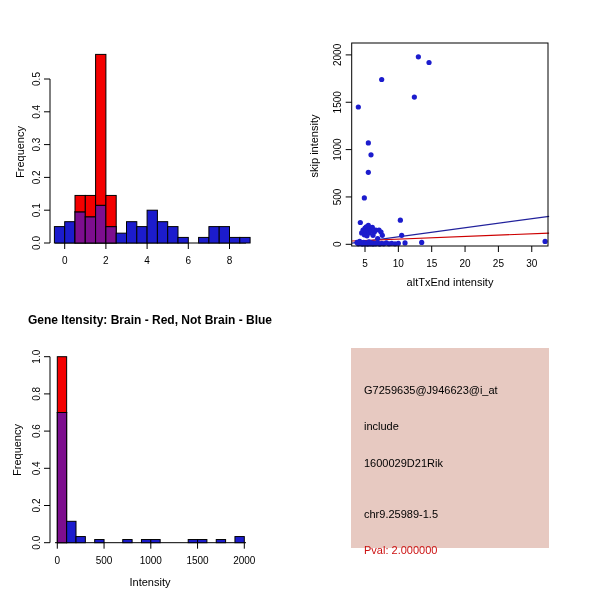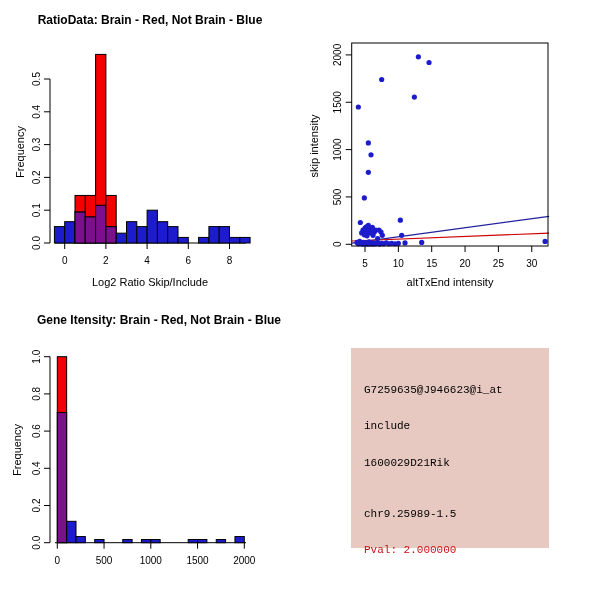--- a/index.html
+++ b/index.html
@@ -1,21 +1,21 @@
 <!DOCTYPE html>
 <html><head>
 <meta charset="utf-8">
 <style>
   html,body{margin:0;padding:0;background:#fff;}
   #screen{position:relative;width:600px;height:600px;background:#ffffff;
           font-family:"Liberation Sans",sans-serif;overflow:hidden;}
   .panel{position:absolute;width:300px;height:300px;}
   #panel-tl{left:0;top:0;}
   #panel-tr{left:300px;top:0;}
-  #panel-bl{left:0;top:300px;padding-left:18px;}
+  #panel-bl{left:0;top:300px;}
   #panel-br{left:300px;top:300px;}
   .chart-title{position:absolute;left:0;right:0;top:13px;text-align:center;
                font-weight:bold;font-size:12px;color:#000;white-space:nowrap;}
   .ylab{position:absolute;font-size:11px;color:#000;white-space:nowrap;
         transform:translate(-50%,-50%) rotate(-90deg);}
   #panel-tl .ylab{left:20px;top:152px;}
   #panel-tr .ylab{left:14px;top:146px;}
   #panel-bl .ylab{left:17px;top:150px;}
   .xlab{position:absolute;left:0;right:0;top:276px;text-align:center;
         font-size:11px;color:#000;}
@@ -24,23 +24,21 @@
   .info-box{position:absolute;left:51px;top:48px;width:198px;height:200px;}
   .info-line{position:absolute;left:13px;font-size:11px;color:#000;white-space:nowrap;}
   .info-line.pval{color:#cc1111;}
 </style>
 </head>
 <body>
 
 <div id="screen">
 
   <div class="panel" id="panel-tl">
-    <div class="chart-title">RatioData: Brain - Red, Not Brain - Blue</div>
     <div class="ylab">Frequency</div>
-    <div class="xlab">Log2 Ratio Skip/Include</div>
     <svg class="chart" id="svg-hist1" width="300" height="300">
         <line x1="50" y1="243" x2="50" y2="79" stroke="#000000"></line>
         <line x1="44" y1="243" x2="50" y2="243" stroke="#000000"></line>
         <text x="40" y="243" font-size="10" text-anchor="middle" transform="rotate(-90 40 243)">0.0</text>
         <line x1="44" y1="210.2" x2="50" y2="210.2" stroke="#000000"></line>
         <text x="40" y="210.2" font-size="10" text-anchor="middle" transform="rotate(-90 40 210.2)">0.1</text>
         <line x1="44" y1="177.39999999999998" x2="50" y2="177.39999999999998" stroke="#000000"></line>
         <text x="40" y="177.39999999999998" font-size="10" text-anchor="middle" transform="rotate(-90 40 177.39999999999998)">0.2</text>
         <line x1="44" y1="144.60000000000002" x2="50" y2="144.60000000000002" stroke="#000000"></line>
         <text x="40" y="144.60000000000002" font-size="10" text-anchor="middle" transform="rotate(-90 40 144.60000000000002)">0.3</text>
@@ -175,20 +173,21 @@
         <circle cx="105.02000000000001" cy="242.8795" r="2.6" fill="#1c1ccd"></circle>
         <circle cx="121.695" cy="242.406" r="2.6" fill="#1c1ccd"></circle>
         <circle cx="245.09" cy="241.459" r="2.6" fill="#1c1ccd"></circle>
         <rect x="51.7" y="43" width="196.3" height="203" fill="none" stroke="#000000"></rect>
       </svg>
   </div>
 
   <div class="panel" id="panel-bl">
     <div class="chart-title">Gene Itensity: Brain - Red, Not Brain - Blue</div>
     <div class="ylab">Frequency</div>
+    <div class="xlab">Intensity</div>
     <svg class="chart" id="svg-hist2" width="300" height="300">
         <line x1="50" y1="242.7" x2="50" y2="56.69999999999999" stroke="#000000"></line>
         <line x1="44" y1="242.7" x2="50" y2="242.7" stroke="#000000"></line>
         <text x="40" y="242.7" font-size="10" text-anchor="middle" transform="rotate(-90 40 242.7)">0.0</text>
         <line x1="44" y1="205.5" x2="50" y2="205.5" stroke="#000000"></line>
         <text x="40" y="205.5" font-size="10" text-anchor="middle" transform="rotate(-90 40 205.5)">0.2</text>
         <line x1="44" y1="168.29999999999998" x2="50" y2="168.29999999999998" stroke="#000000"></line>
         <text x="40" y="168.29999999999998" font-size="10" text-anchor="middle" transform="rotate(-90 40 168.29999999999998)">0.4</text>
         <line x1="44" y1="131.1" x2="50" y2="131.1" stroke="#000000"></line>
         <text x="40" y="131.1" font-size="10" text-anchor="middle" transform="rotate(-90 40 131.1)">0.6</text>
@@ -217,21 +216,21 @@
         <rect x="141.45" y="239.53799999999998" width="9.35" height="3.1620000000000004" fill="#1c1ccd" stroke="#000000" stroke-width="1"></rect>
         <rect x="150.8" y="239.53799999999998" width="9.35" height="3.1620000000000004" fill="#1c1ccd" stroke="#000000" stroke-width="1"></rect>
         <rect x="188.2" y="239.53799999999998" width="9.35" height="3.1620000000000004" fill="#1c1ccd" stroke="#000000" stroke-width="1"></rect>
         <rect x="197.55" y="239.53799999999998" width="9.35" height="3.1620000000000004" fill="#1c1ccd" stroke="#000000" stroke-width="1"></rect>
         <rect x="216.25" y="239.53799999999998" width="9.35" height="3.1620000000000004" fill="#1c1ccd" stroke="#000000" stroke-width="1"></rect>
         <rect x="234.95" y="236.56199999999998" width="9.35" height="6.138" fill="#1c1ccd" stroke="#000000" stroke-width="1"></rect>
       </svg>
   </div>
 
   <div class="panel" id="panel-br">
-    <div class="info-box" id="info-box" style="background: rgb(231, 201, 193); font-family: Liberation Mono, monospace;">
+    <div class="info-box" id="info-box" style="background: rgb(231, 201, 193);">
       <div class="info-line" style="top:36px">G7259635@J946623@i_at</div>
       <div class="info-line" style="top:72px">include</div>
       <div class="info-line" style="top:109px">1600029D21Rik</div>
       <div class="info-line" style="top:160px">chr9.25989-1.5</div>
       <div class="info-line pval" style="top: 174px; color: rgb(204, 17, 17); margin-top: 22px;">Pval: 2.000000</div>
     </div>
   </div>
 
 </div>
 

